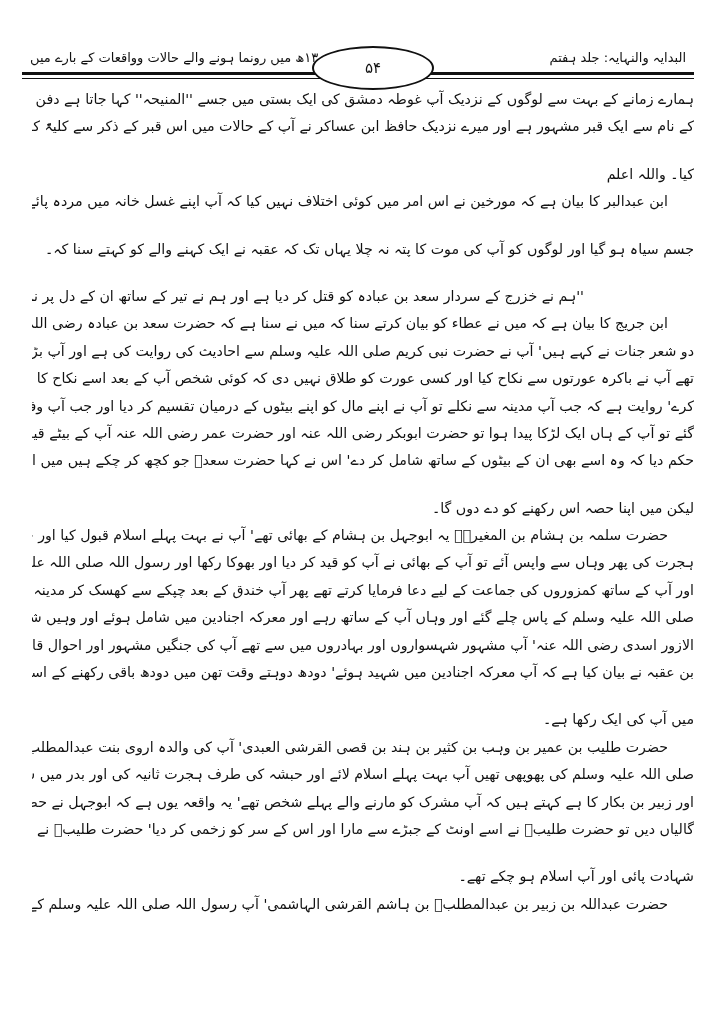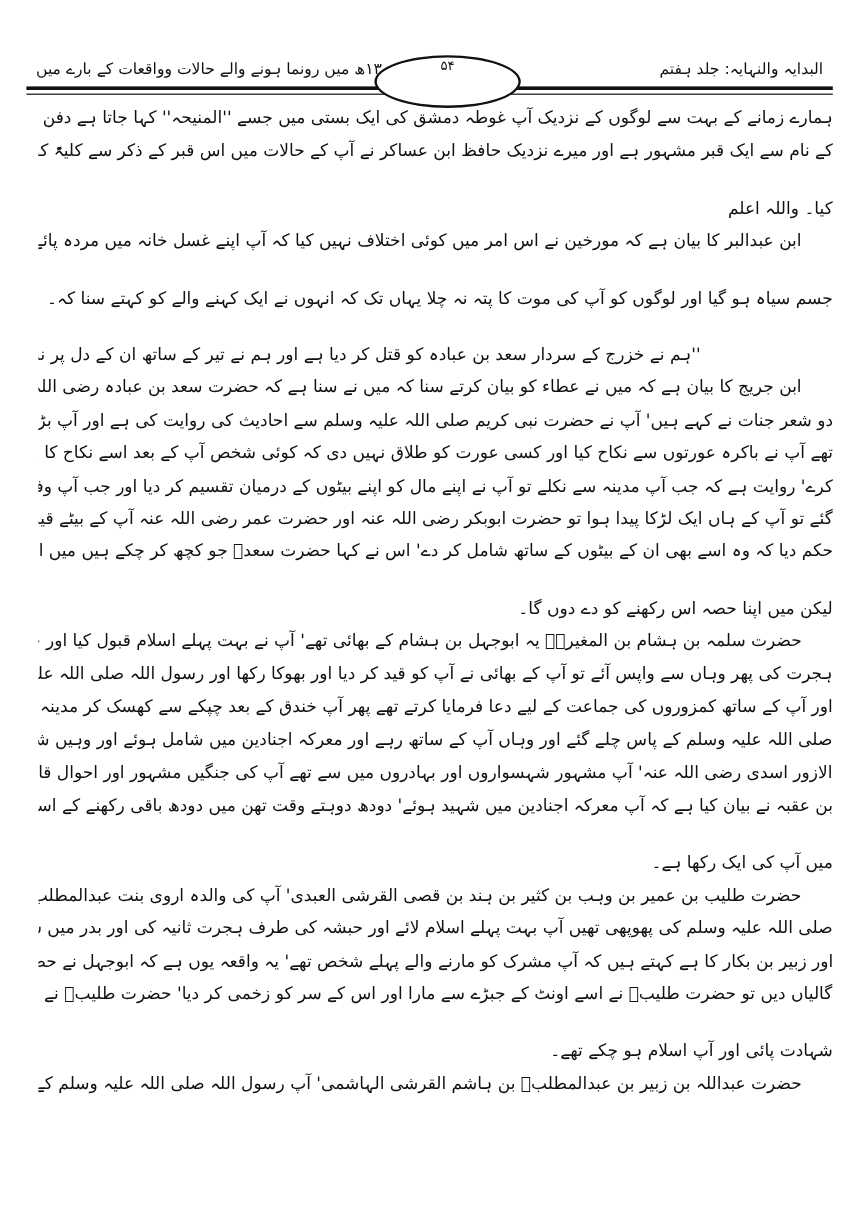--- a/index.html
+++ b/index.html
@@ -15,22 +15,22 @@
     .hdr-right {
       position: absolute; right: 8px; top: 2px; font-size: 13px; white-space: nowrap;
     }
     .hdr-left {
       position: absolute; left: 8px; top: 2px; font-size: 13px; white-space: nowrap;
       text-underline-offset: 3px;
     }
     .page-oval {
       position: absolute; left: 290px; top: -2px; width: 118px; height: 40px;
       border: 2px solid #111; border-radius: 50%; background: #fff;
-      display: flex; align-items: flex-start; justify-content: center;
-      font-size: 11px; z-index: 2;
+      display: flex; align-items: center; justify-content: center;
+      font-size: 15px; z-index: 2;
     }
     .rule-thick { position: absolute; left: 0; right: 0; top: 24px; height: 3px; background: #111; }
     .rule-thin { position: absolute; left: 0; right: 0; top: 30px; height: 1px; background: #111; }
     .body-text {
       position: absolute; left: 32px; right: 22px; top: 86px;
       direction: rtl; font-size: 14.2px; line-height: 27.4px;
     }
     .line {
       display: block; height: 27.4px; white-space: nowrap; overflow: hidden;
       text-align: justify; text-align-last: justify;
@@ -51,21 +51,21 @@
     <span class="hdr-left">۱۳ھ میں رونما ہونے والے حالات وواقعات کے بارے میں</span>
     <div class="rule-thick"></div>
     <div class="rule-thin"></div>
   </div>
 
   <div class="body-text">
     <span class="line">ہمارے زمانے کے بہت سے لوگوں کے نزدیک آپ غوطہ دمشق کی ایک بستی میں جسے ''المنیحہ'' کہا جاتا ہے دفن ہیں اور وہاں آپ</span>
     <span class="line">کے نام سے ایک قبر مشہور ہے اور میرے نزدیک حافظ ابن عساکر نے آپ کے حالات میں اس قبر کے ذکر سے کلیۃً کوئی تعرض نہیں</span>
     <span class="line short">کیا۔ واللہ اعلم</span>
     <span class="line indent">ابن عبدالبر کا بیان ہے کہ مورخین نے اس امر میں کوئی اختلاف نہیں کیا کہ آپ اپنے غسل خانہ میں مردہ پائے گئے اور آپ کا</span>
-    <span class="line short">جسم سیاہ ہو گیا اور لوگوں کو آپ کی موت کا پتہ نہ چلا یہاں تک کہ انہوں نے ایک کہنے والے کو کہتے سنا کہ۔</span>
+    <span class="line short">جسم سیاہ ہو گیا اور لوگوں کو آپ کی موت کا پتہ نہ چلا یہاں تک کہ عقبہ نے ایک کہنے والے کو کہتے سنا کہ۔</span>
     <span class="line short quote">''ہم نے خزرج کے سردار سعد بن عبادہ کو قتل کر دیا ہے اور ہم نے تیر کے ساتھ ان کے دل پر نشانہ مارا ہے''۔</span>
     <span class="line indent">ابن جریج کا بیان ہے کہ میں نے عطاء کو بیان کرتے سنا کہ میں نے سنا ہے کہ حضرت سعد بن عبادہ رضی اللہ عنہ کے بارے میں یہ</span>
     <span class="line">دو شعر جنات نے کہے ہیں' آپ نے حضرت نبی کریم صلی اللہ علیہ وسلم سے احادیث کی روایت کی ہے اور آپ بڑے غیرت مند لوگوں میں سے</span>
     <span class="line">تھے آپ نے باکرہ عورتوں سے نکاح کیا اور کسی عورت کو طلاق نہیں دی کہ کوئی شخص آپ کے بعد اسے نکاح کا پیغام دینے کی جسارت</span>
     <span class="line">کرے' روایت ہے کہ جب آپ مدینہ سے نکلے تو آپ نے اپنے مال کو اپنے بیٹوں کے درمیان تقسیم کر دیا اور جب آپ وفات پا</span>
     <span class="line">گئے تو آپ کے ہاں ایک لڑکا پیدا ہوا تو حضرت ابوبکر رضی اللہ عنہ اور حضرت عمر رضی اللہ عنہ آپ کے بیٹے قیس بن سعد کے پاس آئے اور اسے</span>
     <span class="line">حکم دیا کہ وہ اسے بھی ان کے بیٹوں کے ساتھ شامل کر دے' اس نے کہا حضرت سعدؓ جو کچھ کر چکے ہیں میں اسے تبدیل نہیں کروں گا</span>
     <span class="line short">لیکن میں اپنا حصہ اس رکھنے کو دے دوں گا۔</span>
     <span class="line indent">حضرت سلمہ بن ہشام بن المغیرہؓ یہ ابوجہل بن ہشام کے بھائی تھے' آپ نے بہت پہلے اسلام قبول کیا اور حبشہ کی طرف</span>
     <span class="line">ہجرت کی پھر وہاں سے واپس آئے تو آپ کے بھائی نے آپ کو قید کر دیا اور بھوکا رکھا اور رسول اللہ صلی اللہ علیہ وسلم قنوت میں آپ کے لیے</span>

